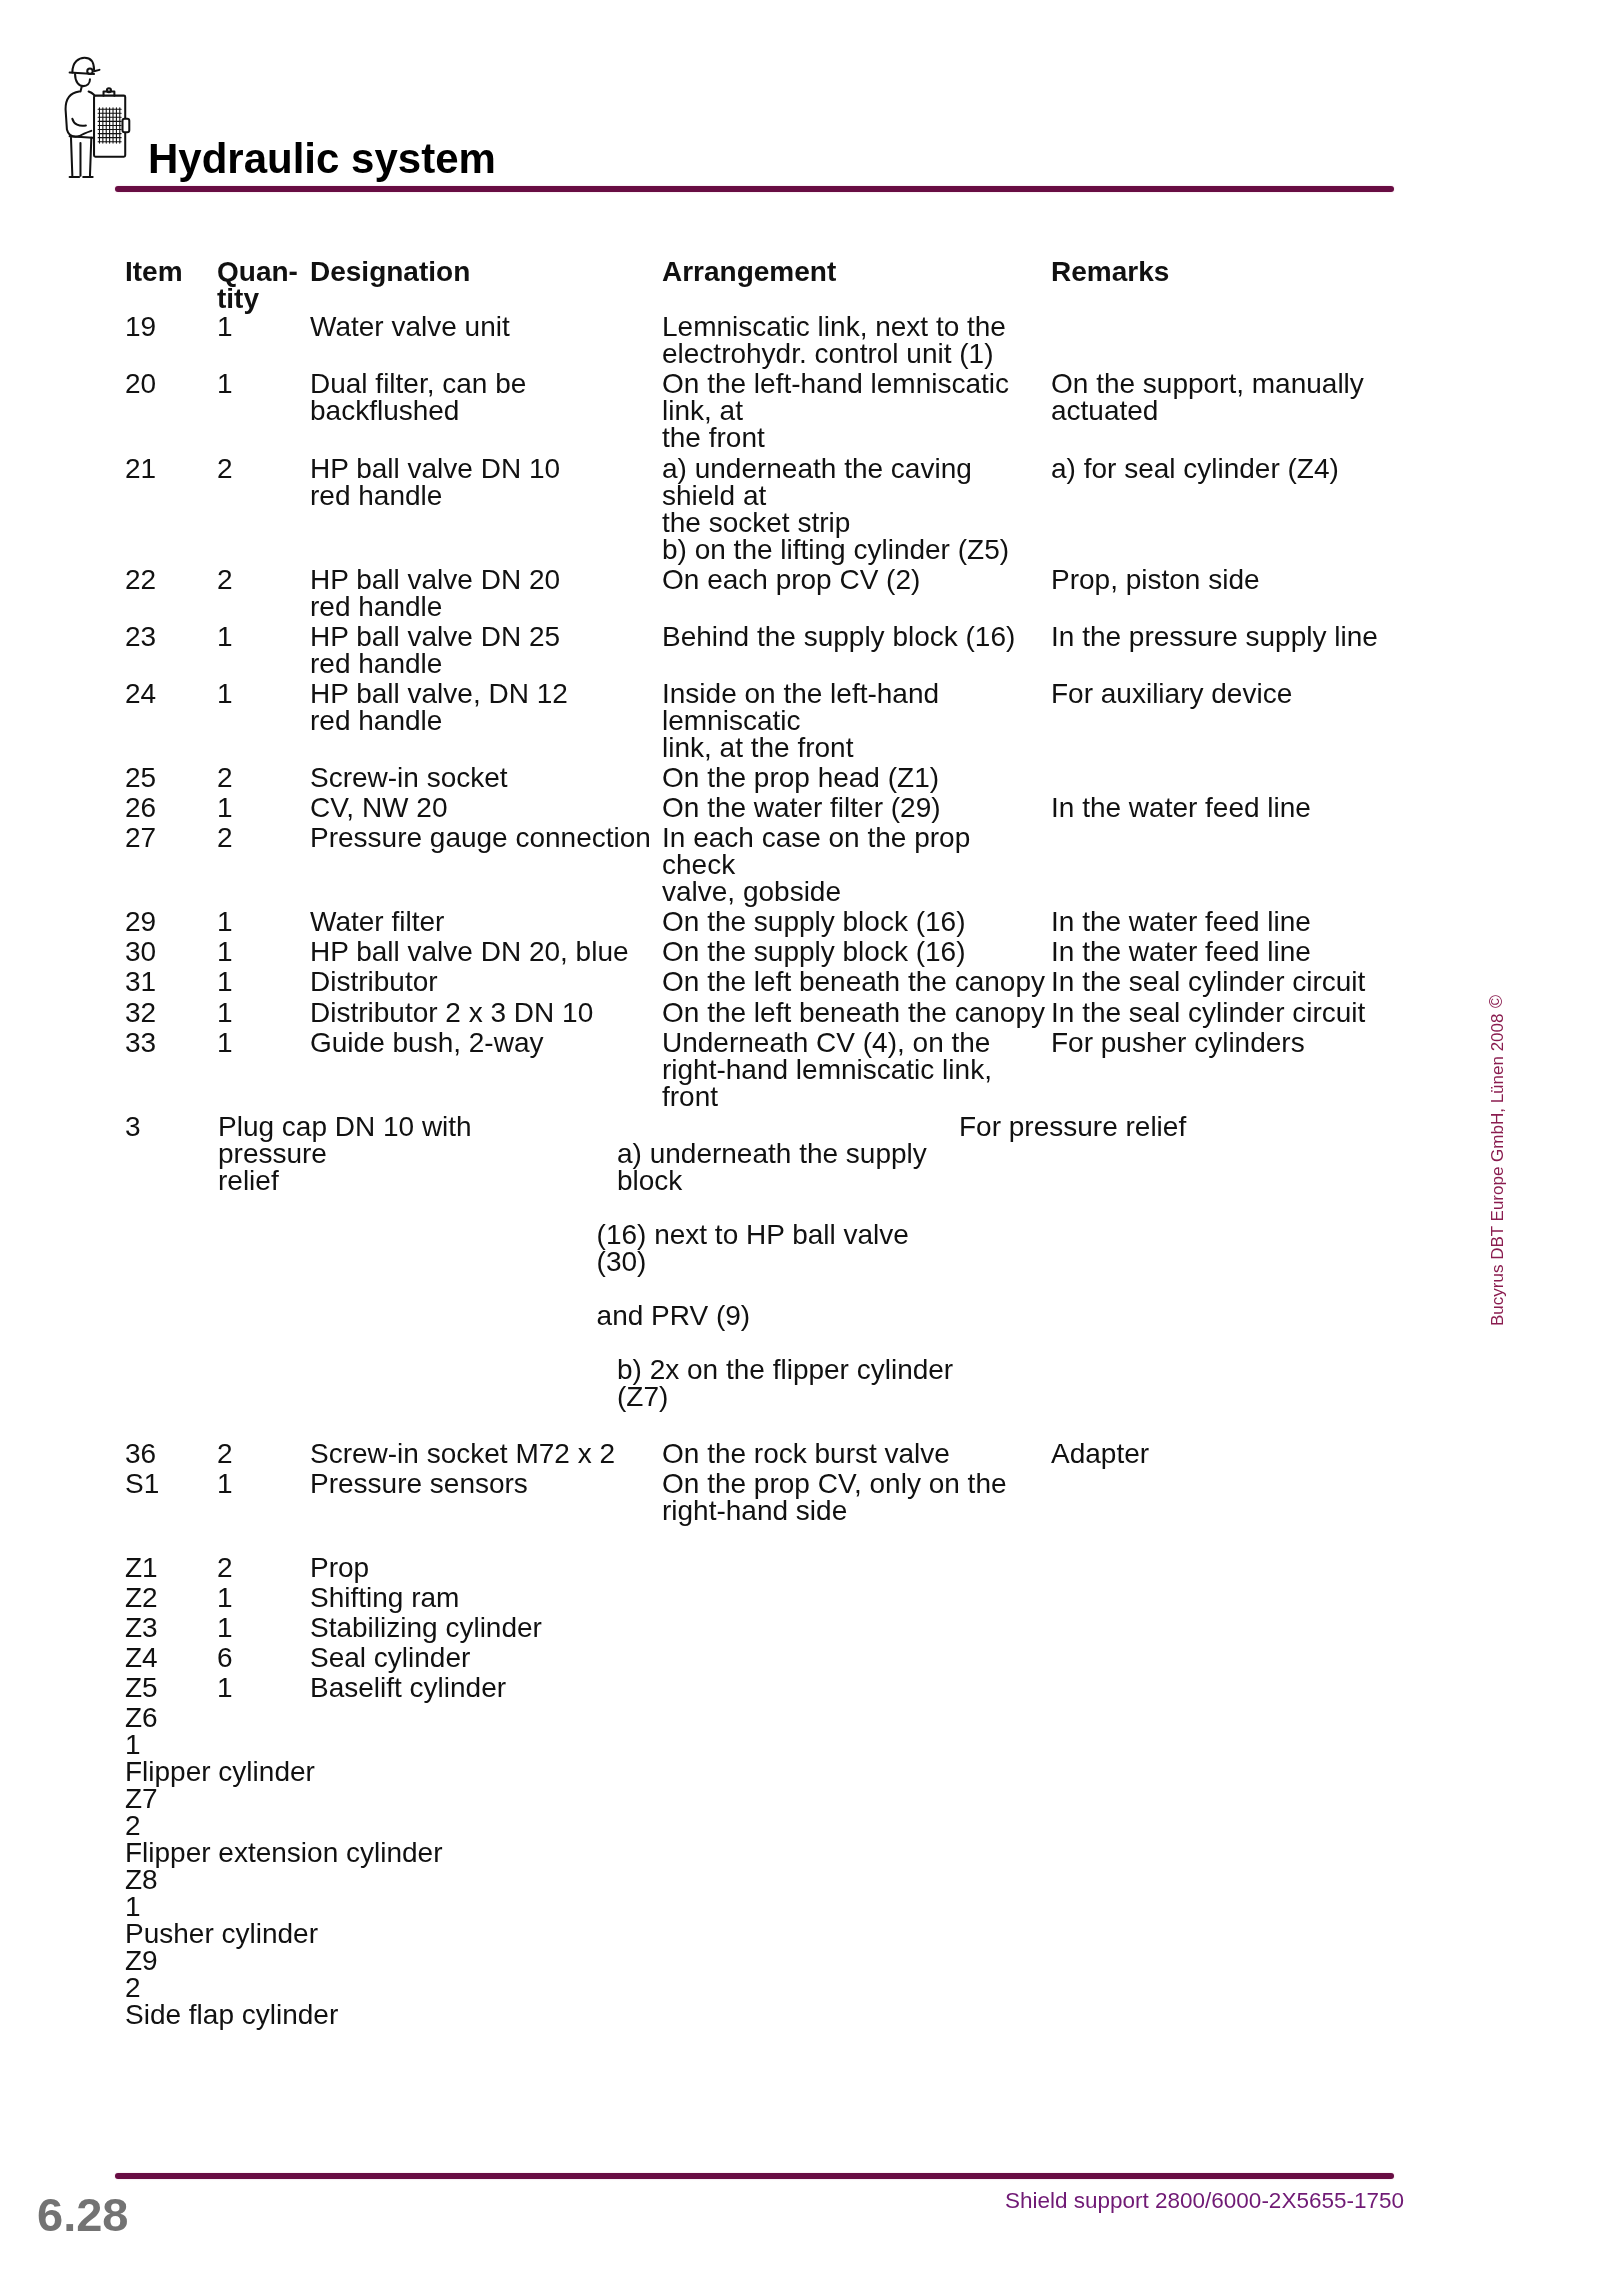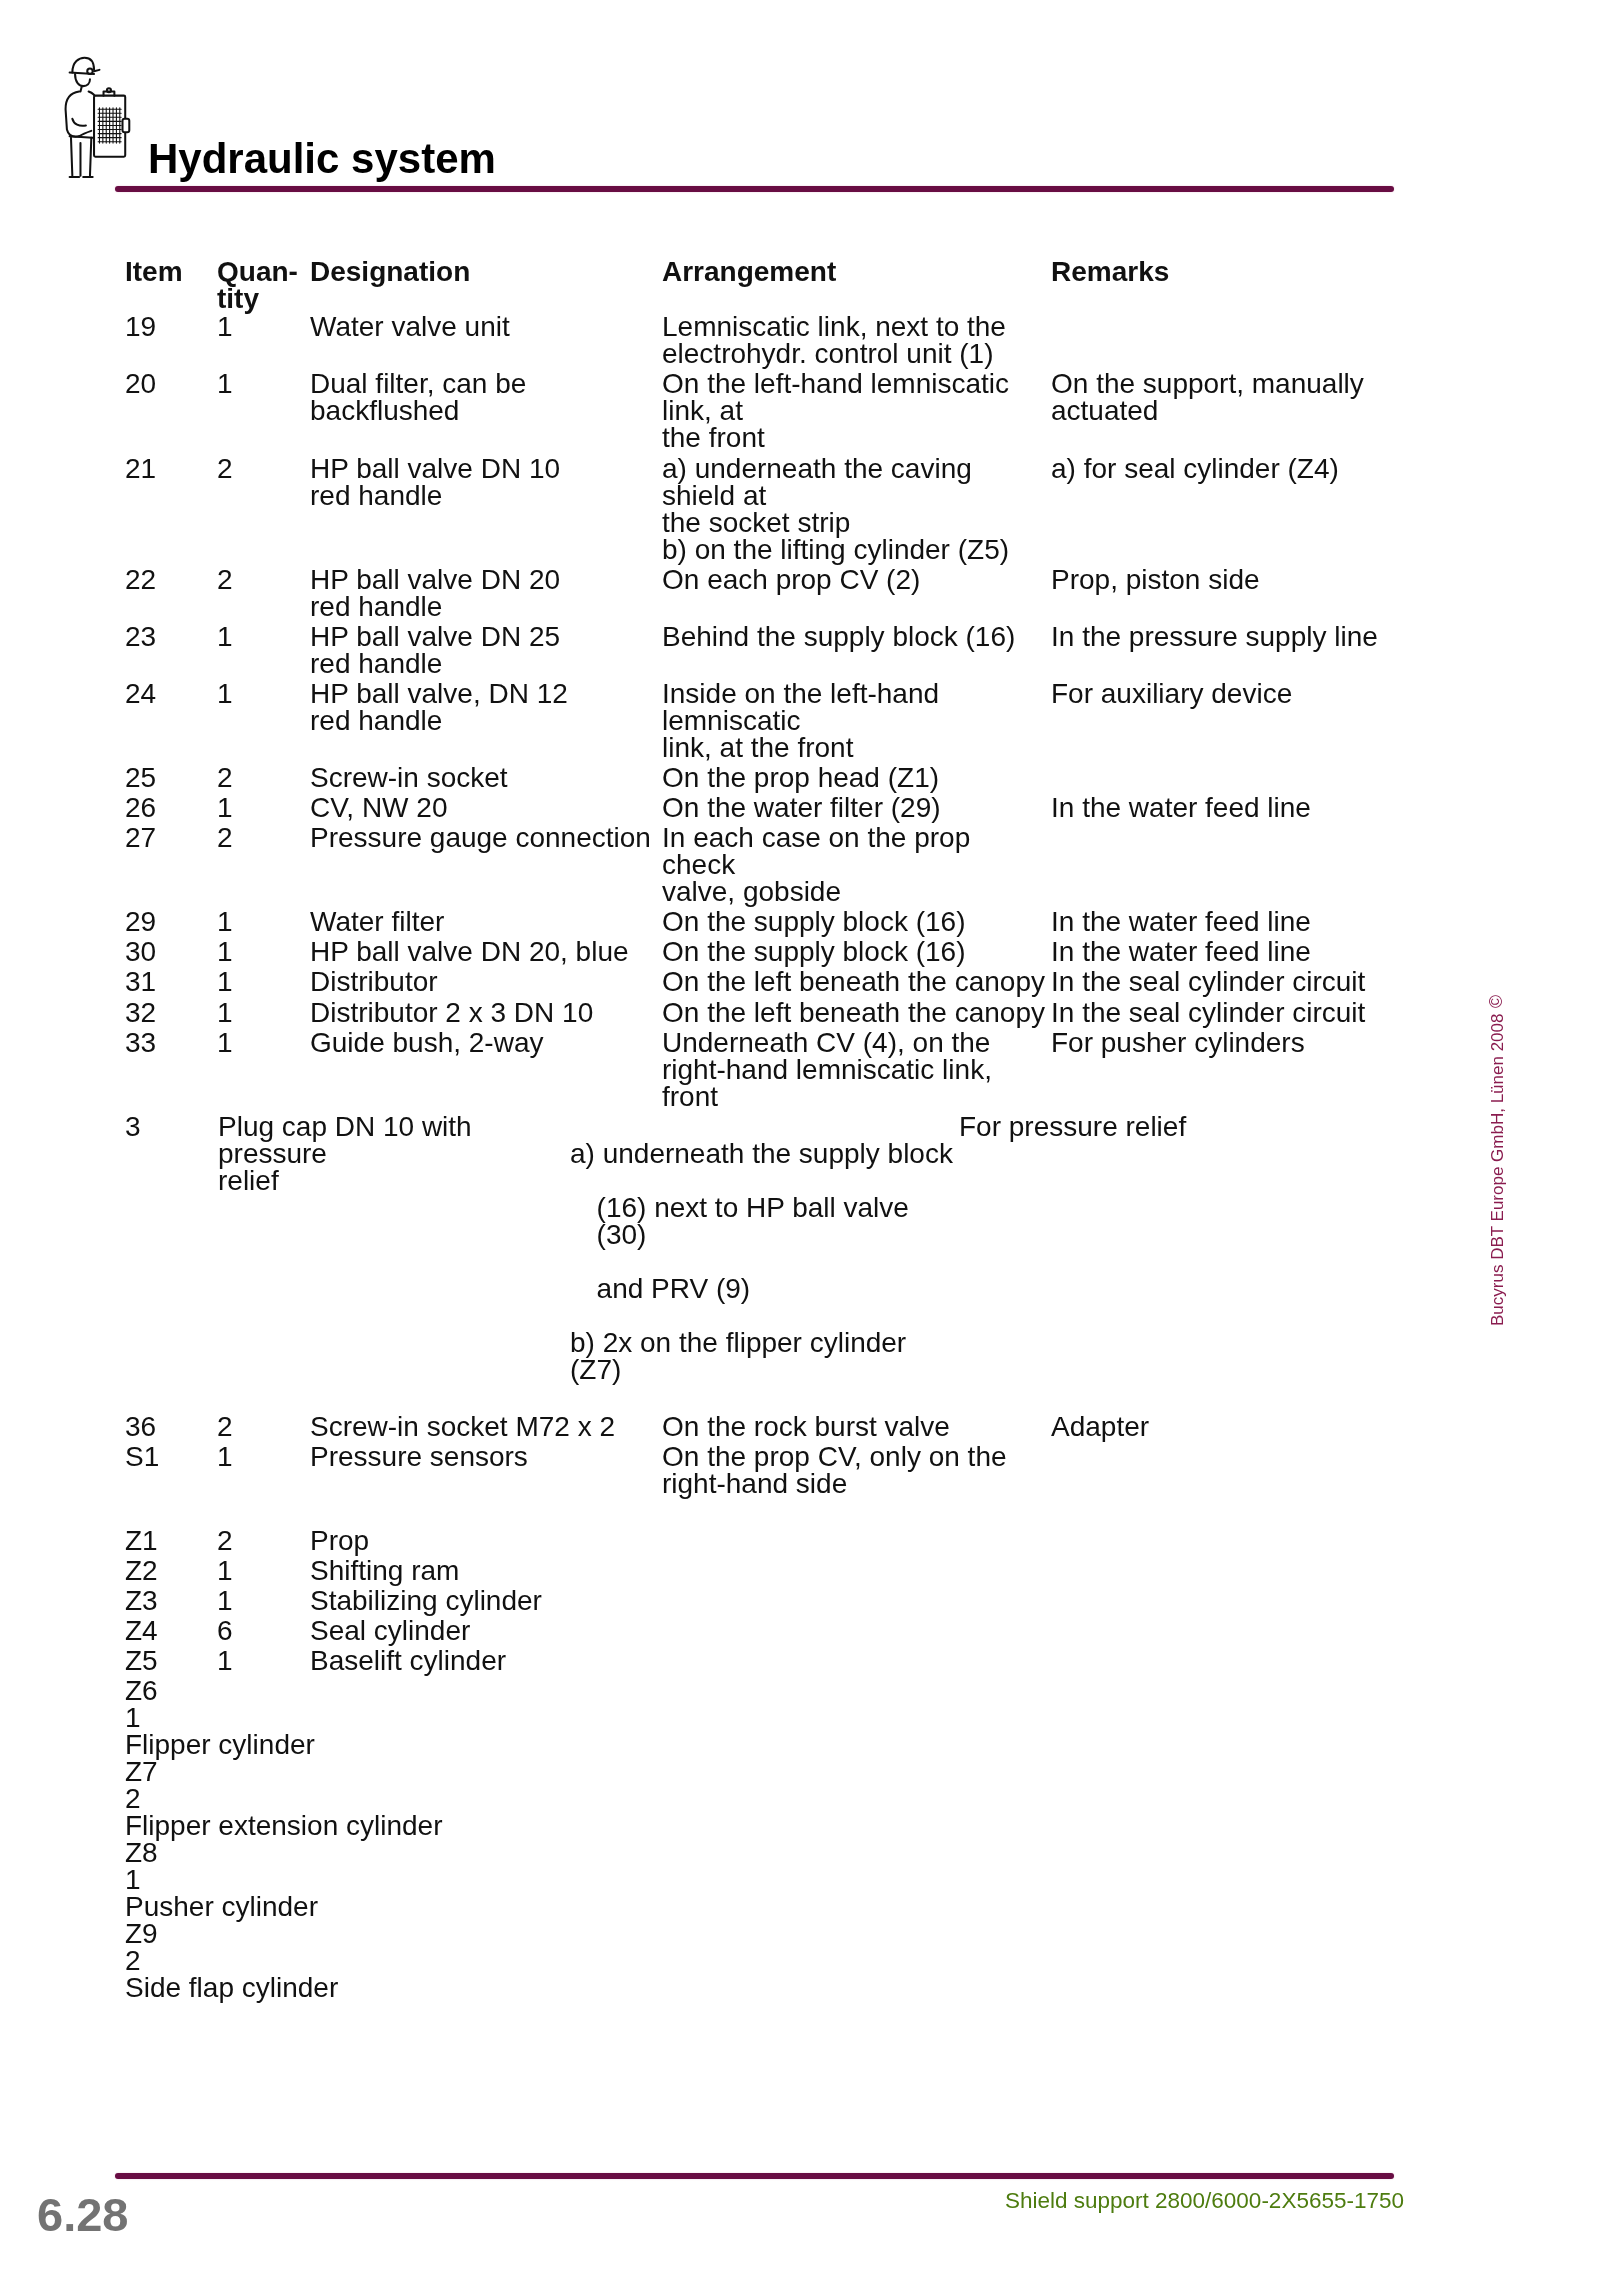--- a/index.html
+++ b/index.html
@@ -27,36 +27,36 @@
   .row.gap-after { padding-bottom: 30px; }
   .cell { white-space: pre-line; }
   .c-item { width: 92px; }
   .c-qty  { width: 93px; }
   .c-des  { width: 352px; }
   .c-arr  { width: 389px; }
   .c-rem  { width: 355px; }
   .header-row { font-weight: bold; padding-bottom: 1.4px; }
 
   .hang { display: block; padding-left: 26.6px; }
-  .hang.first { padding-left: 0; }
+  .hang.first { padding-left: 0; margin-left: 47px; }
 
   .copyright {
     position: absolute; left: 1487px; top: 1326px;
     transform-origin: 0 0; transform: rotate(-90deg);
     font-size: 17px; color: #8a1c4f; white-space: nowrap;
   }
   .copyright-symbol { font-size: 17.7px; margin-left: 5.5px; position: relative; top: -1.4px; }
 
   .page-number {
     position: absolute; left: 37px; top: 2187px;
     font-size: 47px; font-weight: bold; color: #737373;
   }
   .doc-ref {
     position: absolute; right: 219px; top: 2188px;
-    font-size: 22.5px; color: #4d7c0f; text-align: center;
+    font-size: 22.5px; color: #701a75; text-align: center;
   }
 </style>
 </head>
 <body>
 
 <svg class="worker-icon" viewBox="0 0 118 190" xmlns="http://www.w3.org/2000/svg" fill="none" stroke="#111" stroke-width="3" stroke-linecap="round" stroke-linejoin="round">
 
   <path d="M30 28 C30 12 40 6 48 6 C58 6 62 14 62 24"></path>
   <path d="M26 28 L62 30"></path>
   <circle cx="56" cy="26" r="4"></circle>

